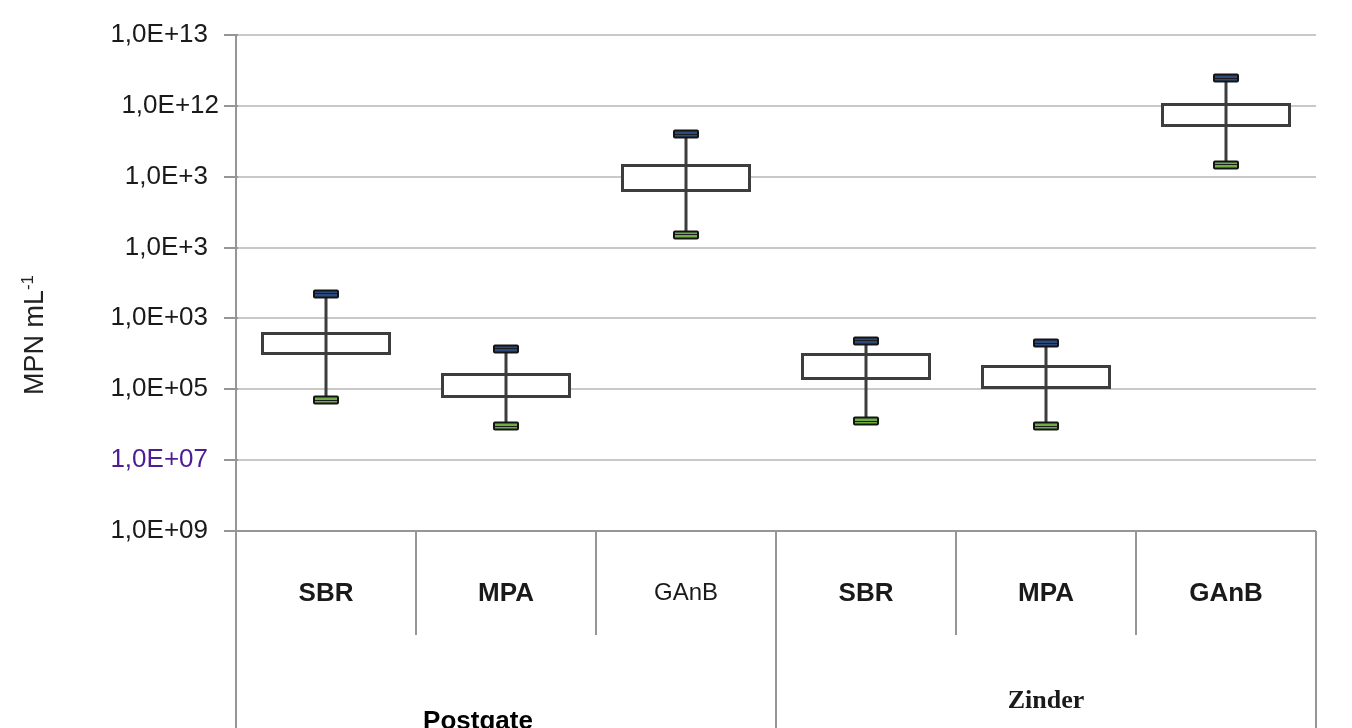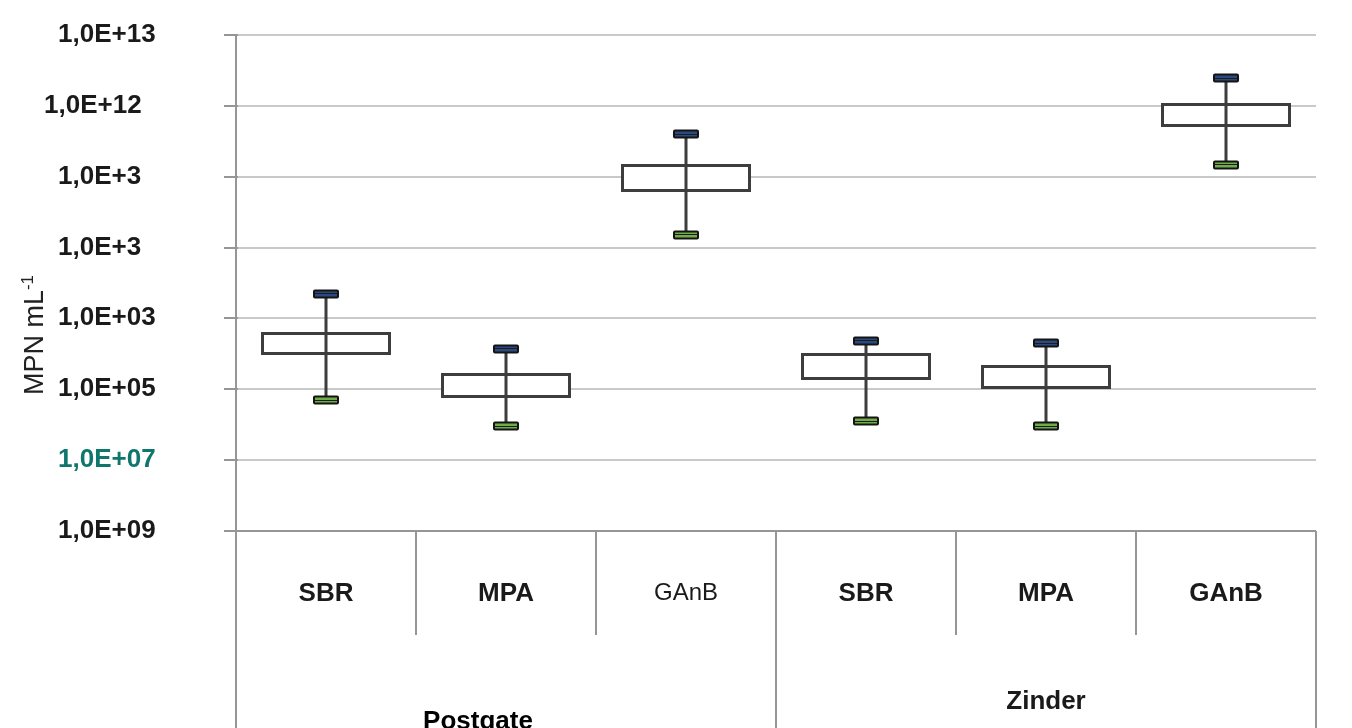--- a/index.html
+++ b/index.html
@@ -4,22 +4,22 @@
 <style>
   html,body{margin:0;padding:0;background:#fff;}
   #canvas{
     position:relative;width:1352px;height:728px;background:#ffffff;overflow:hidden;
     font-family:"Liberation Sans",sans-serif;color:#1a1a1a;
   }
   .gridline{position:absolute;height:2px;background:#c9c9c9;z-index:1;}
   .axisline{position:absolute;background:#969696;z-index:2;}
   .ytick{position:absolute;height:2px;background:#969696;z-index:2;}
   .yticklabel{
-    position:absolute;width:150px;
-    font-size:26px;font-weight:700;transform:translateY(-54%);
+    position:absolute;width:150px;text-align:right;
+    font-size:26px;font-weight:400;transform:translateY(-54%);
     letter-spacing:0px;white-space:nowrap;z-index:3;
   }
   .boxrect{position:absolute;background:#ffffff;border:3px solid #3d3d3d;box-sizing:border-box;z-index:4;}
   .whiskerline{position:absolute;width:3px;background:#3d3d3d;transform:translateX(-50%);z-index:5;}
   .cap{position:absolute;box-sizing:border-box;border:2px solid #141414;border-radius:2px;transform:translate(-50%,-50%);z-index:6;}
   .catlabel{
     position:absolute;transform:translate(-50%,-50%);
     font-size:26px;font-weight:700;white-space:nowrap;z-index:3;
   }
   .catlabel.light{font-size:24px;font-weight:400;}
@@ -38,36 +38,36 @@
 <body>
 
 <div id="canvas">
   <div id="y-title"><span>MPN mL</span><sup>-1</sup></div>
   <div id="plot">
       <div class="gridline" style="left: 236px; top: 34px; width: 1080px; background: rgb(201, 201, 201);"></div>
       <div class="ytick" style="left: 224px; top: 34px; width: 14px;"></div>
       <div class="yticklabel" style="left: 58px; top: 35px; color: rgb(26, 26, 26);">1,0E+13</div>
       <div class="gridline" style="left: 236px; top: 104.857px; width: 1080px; background: rgb(201, 201, 201);"></div>
       <div class="ytick" style="left: 224px; top: 104.857px; width: 14px;"></div>
-      <div class="yticklabel" style="left: 44px; top: 105.857px; color: rgb(26, 26, 26);">1,0E+12</div>
+      <div class="yticklabel" style="left: 69px; top: 105.857px; color: rgb(26, 26, 26);">1,0E+12</div>
       <div class="gridline" style="left: 236px; top: 175.714px; width: 1080px; background: rgb(201, 201, 201);"></div>
       <div class="ytick" style="left: 224px; top: 175.714px; width: 14px;"></div>
       <div class="yticklabel" style="left: 58px; top: 176.714px; color: rgb(26, 26, 26);">1,0E+3</div>
       <div class="gridline" style="left: 236px; top: 246.571px; width: 1080px; background: rgb(201, 201, 201);"></div>
       <div class="ytick" style="left: 224px; top: 246.571px; width: 14px;"></div>
       <div class="yticklabel" style="left: 58px; top: 247.571px; color: rgb(26, 26, 26);">1,0E+3</div>
       <div class="gridline" style="left: 236px; top: 317.429px; width: 1080px; background: rgb(201, 201, 201);"></div>
       <div class="ytick" style="left: 224px; top: 317.429px; width: 14px;"></div>
       <div class="yticklabel" style="left: 58px; top: 318.429px; color: rgb(26, 26, 26);">1,0E+03</div>
       <div class="gridline" style="left: 236px; top: 388.286px; width: 1080px; background: rgb(201, 201, 201);"></div>
       <div class="ytick" style="left: 224px; top: 388.286px; width: 14px;"></div>
       <div class="yticklabel" style="left: 58px; top: 389.286px; color: rgb(26, 26, 26);">1,0E+05</div>
       <div class="gridline" style="left: 236px; top: 459.143px; width: 1080px; background: rgb(201, 201, 201);"></div>
       <div class="ytick" style="left: 224px; top: 459.143px; width: 14px;"></div>
-      <div class="yticklabel" style="left: 58px; top: 460.143px; color: #0f766e;">1,0E+07</div>
+      <div class="yticklabel" style="left: 58px; top: 460.143px; color: #4c1d95;">1,0E+07</div>
       <div class="gridline" style="left: 236px; top: 530px; width: 1080px; background: rgb(201, 201, 201);"></div>
       <div class="ytick" style="left: 224px; top: 530px; width: 14px;"></div>
       <div class="yticklabel" style="left: 58px; top: 531px; color: rgb(26, 26, 26);">1,0E+09</div>
       <div class="axisline" style="left: 235px; top: 35px; width: 2px; height: 693px; background: rgb(150, 150, 150);"></div>
       <div class="axisline" style="left: 224px; top: 530px; width: 1092px; height: 2px; background: rgb(150, 150, 150);"></div>
       <div class="axisline" style="left: 415px; top: 531px; width: 2px; height: 104px; background: rgb(150, 150, 150);"></div>
       <div class="axisline" style="left: 595px; top: 531px; width: 2px; height: 104px; background: rgb(150, 150, 150);"></div>
       <div class="axisline" style="left: 955px; top: 531px; width: 2px; height: 104px; background: rgb(150, 150, 150);"></div>
       <div class="axisline" style="left: 1135px; top: 531px; width: 2px; height: 104px; background: rgb(150, 150, 150);"></div>
       <div class="axisline" style="left: 775px; top: 531px; width: 2px; height: 197px; background: rgb(150, 150, 150);"></div>
@@ -96,15 +96,15 @@
       <div class="boxrect" style="left: 981px; top: 365.023px; width: 130px; height: 24.2631px; border-color: rgb(61, 61, 61); background: rgb(255, 255, 255);"></div>
       <div class="whiskerline" style="left: 1046px; top: 343.001px; height: 83.3345px; background: rgb(61, 61, 61);"></div>
       <div class="cap" style="left: 1046px; top: 343.001px; width: 26px; height: 9px; background: linear-gradient(rgb(42, 74, 128) 0px, rgb(42, 74, 128) 2px, rgb(28, 28, 28) 2px, rgb(28, 28, 28) 3px, rgb(42, 74, 128) 3px, rgb(42, 74, 128) 5px) rgb(42, 74, 128);"></div>
       <div class="cap" style="left: 1046px; top: 426.335px; width: 26px; height: 9px; background: linear-gradient(rgb(112, 173, 71) 0px, rgb(112, 173, 71) 2px, rgb(28, 28, 28) 2px, rgb(28, 28, 28) 3px, rgb(112, 173, 71) 3px, rgb(112, 173, 71) 5px) rgb(112, 173, 71);"></div>
       <div class="catlabel" style="left: 1046px; top: 592px; color: rgb(26, 26, 26);">MPA</div>
       <div class="boxrect" style="left: 1161px; top: 102.924px; width: 130px; height: 24.2631px; border-color: rgb(61, 61, 61); background: rgb(255, 255, 255);"></div>
       <div class="whiskerline" style="left: 1226px; top: 77.6603px; height: 87.62px; background: rgb(61, 61, 61);"></div>
       <div class="cap" style="left: 1226px; top: 77.6603px; width: 26px; height: 9px; background: linear-gradient(rgb(42, 74, 128) 0px, rgb(42, 74, 128) 2px, rgb(28, 28, 28) 2px, rgb(28, 28, 28) 3px, rgb(42, 74, 128) 3px, rgb(42, 74, 128) 5px) rgb(42, 74, 128);"></div>
       <div class="cap" style="left: 1226px; top: 165.28px; width: 26px; height: 9px; background: linear-gradient(rgb(112, 173, 71) 0px, rgb(112, 173, 71) 2px, rgb(28, 28, 28) 2px, rgb(28, 28, 28) 3px, rgb(112, 173, 71) 3px, rgb(112, 173, 71) 5px) rgb(112, 173, 71);"></div>
       <div class="catlabel" style="left: 1226px; top: 592px; color: rgb(26, 26, 26);">GAnB</div>
-      <div class="grouplabel" style="left: 1046px; top: 700px; color: rgb(26, 26, 26);">Zinder</div>
+      <div class="grouplabel" style="left: 1046px; top: 700px; color: rgb(26, 26, 26); font-family: Liberation Serif, serif;">Zinder</div>
     </div>
 </div>
 
 </body></html>

